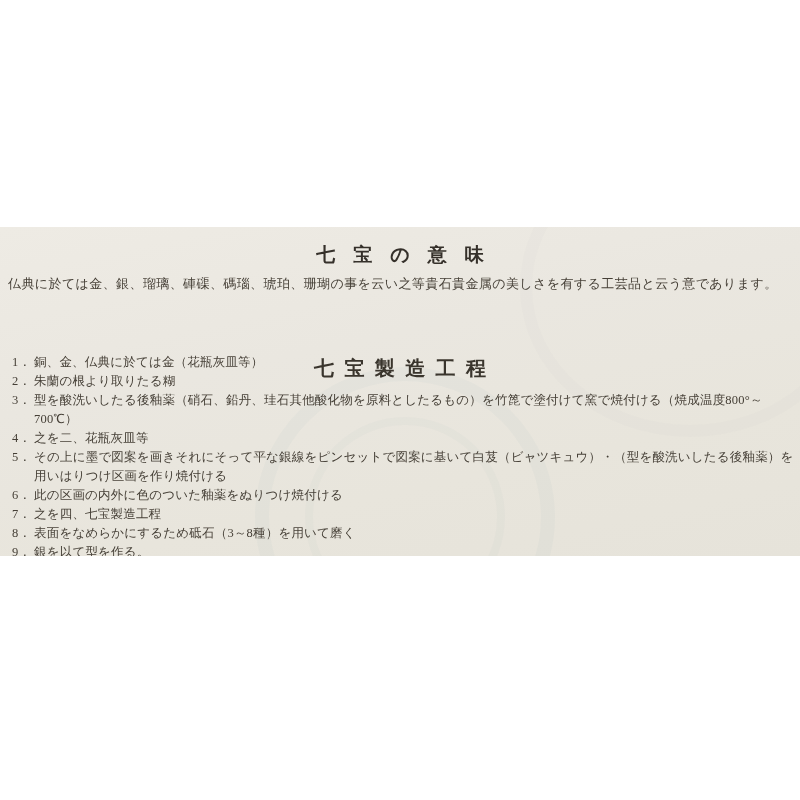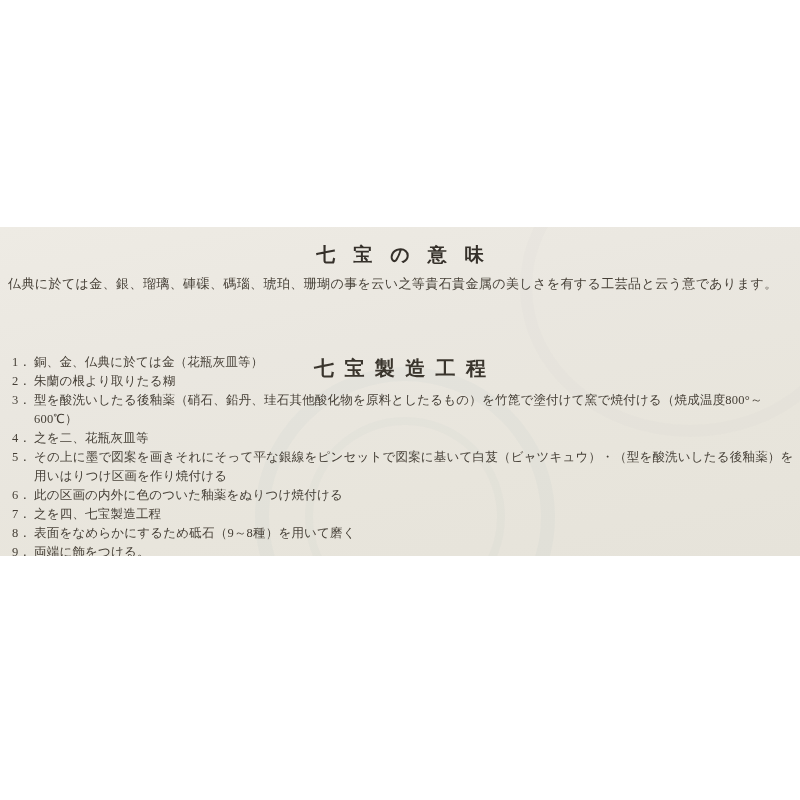--- a/index.html
+++ b/index.html
@@ -114,41 +114,41 @@
       <div class="step-row">
         <span class="step-num">1．</span>
         <span class="step-text">銅、金、仏典に於ては金（花瓶灰皿等）</span>
       </div>
       <div class="step-row">
         <span class="step-num">2．</span>
         <span class="step-text">朱蘭の根より取りたる糊</span>
       </div>
       <div class="step-row">
         <span class="step-num">3．</span>
-        <span class="step-text">型を酸洗いしたる後釉薬（硝石、鉛丹、珪石其他酸化物を原料としたるもの）を竹箆で塗付けて窯で焼付ける（焼成温度800°～600℃）</span>
+        <span class="step-text">型を酸洗いしたる後釉薬（硝石、鉛丹、珪石其他酸化物を原料としたるもの）を竹箆で塗付けて窯で焼付ける（焼成温度800°～700℃）</span>
       </div>
       <div class="step-row">
         <span class="step-num">4．</span>
         <span class="step-text">之を二、花瓶灰皿等</span>
       </div>
       <div class="step-row">
         <span class="step-num">5．</span>
         <span class="step-text">その上に墨で図案を画きそれにそって平な銀線をピンセットで図案に基いて白芨（ビャツキュウ）・（型を酸洗いしたる後釉薬）を用いはりつけ区画を作り焼付ける</span>
       </div>
       <div class="step-row">
         <span class="step-num">6．</span>
         <span class="step-text">此の区画の内外に色のついた釉薬をぬりつけ焼付ける</span>
       </div>
       <div class="step-row">
         <span class="step-num">7．</span>
         <span class="step-text">之を四、七宝製造工程</span>
       </div>
       <div class="step-row">
         <span class="step-num">8．</span>
-        <span class="step-text">表面をなめらかにするため砥石（9～8種）を用いて磨く</span>
+        <span class="step-text">表面をなめらかにするため砥石（3～8種）を用いて磨く</span>
       </div>
       <div class="step-row">
         <span class="step-num">9．</span>
-        <span class="step-text">両端に飾をつける。</span>
+        <span class="step-text">銀を以て型を作る。</span>
       </div>
     </div>
   </div>
 </div>
 
 </body></html>

